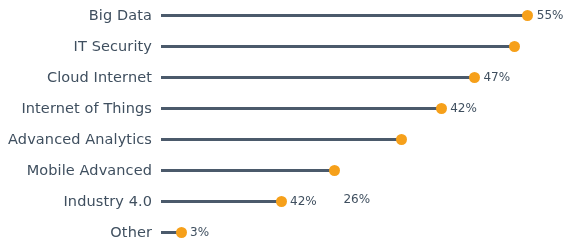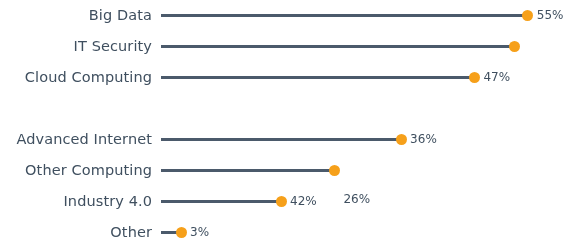--- a/index.html
+++ b/index.html
@@ -74,33 +74,38 @@
       <div class="stem" style="left: 161px; width: 366.85px;"></div>
       <div class="dot" style="left: 527.85px; background: rgb(246, 160, 26);"></div>
       <div class="val-label" style="left: 536.85px;">55%</div>
     </div>
     <div class="row" style="top: 31px;">
       <div class="cat-label">IT Security</div>
       <div class="stem" style="left: 161px; width: 353.51px;"></div>
       <div class="dot" style="left: 514.51px; background: rgb(246, 160, 26);"></div>
     </div>
     <div class="row" style="top: 62px;">
-      <div class="cat-label">Cloud Computing</div>
+      <div class="cat-label">Cloud Internet</div>
       <div class="stem" style="left: 161px; width: 313.49px;"></div>
       <div class="dot" style="left: 474.49px; background: rgb(246, 160, 26);"></div>
       <div class="val-label" style="left: 483.49px;">47%</div>
     </div>
+    <div class="row" style="top: 93px;">
+      <div class="cat-label">Internet of Things</div>
+      <div class="stem" style="left: 161px; width: 280.14px;"></div>
+      <div class="dot" style="left: 441.14px; background: rgb(246, 160, 26);"></div>
+      <div class="val-label" style="left: 450.14px;">42%</div>
+    </div>
     <div class="row" style="top: 124px;">
-      <div class="cat-label">Advanced Internet</div>
+      <div class="cat-label">Advanced Analytics</div>
       <div class="stem" style="left: 161px; width: 240.12px;"></div>
       <div class="dot" style="left: 401.12px; background: rgb(246, 160, 26);"></div>
-      <div class="val-label" style="left: 410.12px;">36%</div>
     </div>
     <div class="row" style="top: 155px;">
-      <div class="cat-label">Other Computing</div>
+      <div class="cat-label">Mobile Advanced</div>
       <div class="stem" style="left: 161px; width: 173.42px;"></div>
       <div class="dot" style="left: 334.42px; background: rgb(246, 160, 26);"></div>
       <div class="val-label" style="left: 343.42px; margin-top: 29px;">26%</div>
     </div>
     <div class="row" style="top: 186px; padding-left: 21px;">
       <div class="cat-label">Industry 4.0</div>
       <div class="stem" style="left: 161px; width: 120.06px;"></div>
       <div class="dot" style="left: 281.06px; background: rgb(246, 160, 26);"></div>
       <div class="val-label" style="left: 290.06px;">42%</div>
     </div>

